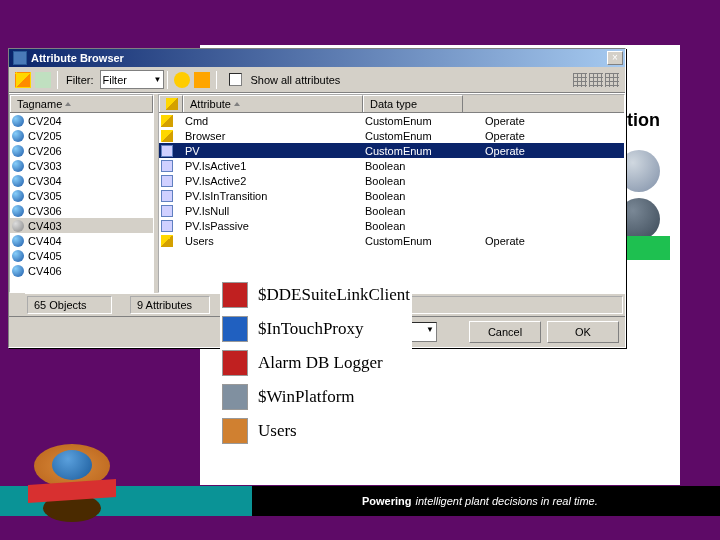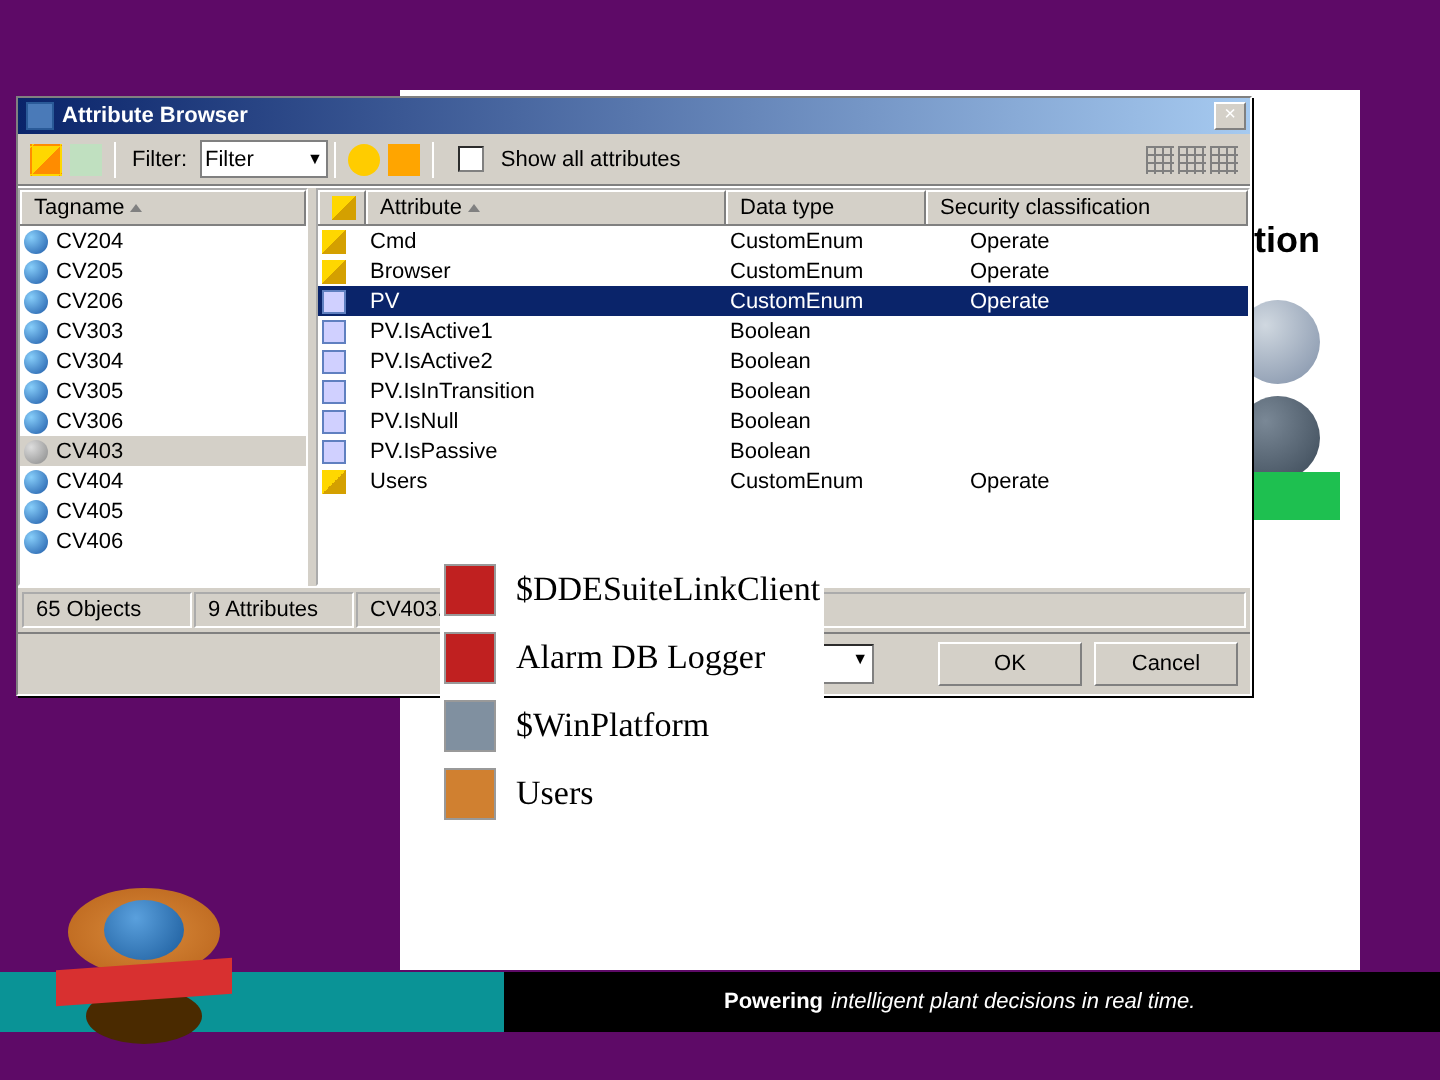--- a/index.html
+++ b/index.html
@@ -34,21 +34,21 @@
   .row { display: flex; align-items: center; height: 15px; padding: 0 2px; }
   .row.selected { background: #d4d0c8; }
   .row-icon { width: 12px; height: 12px; margin-right: 4px; flex-shrink: 0; }
   .blue-dot { border-radius: 50%; background: radial-gradient(circle at 30% 30%, #87cefa, #1e5aa8); }
   .gray-dot { border-radius: 50%; background: radial-gradient(circle at 30% 30%, #ddd, #888); }
   .tag-yellow { background: linear-gradient(135deg, #ffd700 50%, #d4a000 50%); }
   .attr-icon { background: #d0d0ff; border: 1px solid #6080c0; }
   .right-row { display: grid; grid-template-columns: 24px 180px 120px 1fr; align-items: center; height: 15px; padding: 0 2px; }
   .right-row.highlighted { background: #0a246a; color: #fff; }
   .splitter { width: 4px; background: #d4d0c8; cursor: col-resize; }
-  .status-bar { display: flex; border-top: 1px solid #fff; padding: 2px; gap: 1px; }
+  .status-bar { display: flex; border-top: 1px solid #fff; padding: 2px; gap: 18px; margin-left: 16px; }
   .status-cell { border: 1px inset #fff; padding: 2px 6px; height: 18px; }
   .status-cell:nth-child(1){width:85px}.status-cell:nth-child(2){width:80px}.status-cell:nth-child(3){flex:1}
   .bottom-panel { display: flex; align-items: center; padding: 4px 6px; border-top: 1px solid #808080; gap: 6px; }
   .prop-select { width: 140px; height: 20px; border: 1px inset #808080; background: #fff; padding: 2px; }
   .btn { width: 72px; height: 22px; border: 1px solid #808080; border-top-color: #fff; border-left-color: #fff; background: #d4d0c8; }
   .items-list { position: absolute; left: 220px; top: 278px; display: flex; flex-direction: column; gap: 4px; background: #fff; padding: 2px; }
   .item-row { display: flex; align-items: center; gap: 10px; height: 30px; }
   .item-icon { width: 26px; height: 26px; border: 1px solid #999; }
   .item-label { font-family: Georgia, serif; font-size: 17px; }
   .tition { position: absolute; right: 60px; top: 110px; font-weight: bold; color: #000; font-size: 18px; }
@@ -164,21 +164,20 @@
     <div class="pane pane-right">
       <div class="col-headers">
         <div class="col-h" style="width:24px">
             <div class="row-icon tag-yellow"></div>
           </div>
         <div class="col-h" style="width:180px">
           <span>Attribute</span>
             <span class="sort-arrow"></span>
         </div>
         <div class="col-h" style="width:100px">Data type</div>
-        <div class="col-h" style="flex:1">Security classification</div>
       </div>
       <div class="rows" id="right-rows">
           <div class="right-row">
             <div class="row-icon tag-yellow"></div>
             <span>Cmd</span>
             <span>CustomEnum</span>
             <span>Operate</span>
           </div>
           <div class="right-row">
             <div class="row-icon tag-yellow"></div>
@@ -238,29 +237,33 @@
     <div class="status-cell">CV403.PV</div>
   </div>
 
   <div class="bottom-panel">
     <span style="margin-left:auto">Property:</span>
     <div class="prop-select">
       <span>&lt;none&gt;</span>
       <span style="float:right;font-size:8px">▼</span>
     </div>
     <div style="width:20px"></div>
+    <button class="btn">Cancel</button>
     <button class="btn">OK</button>
-    <button class="btn">Cancel</button>
   </div>
 </div>
 
 <div class="items-list" id="obj-list">
     <div class="item-row">
       <div class="item-icon" style="background:#c02020"></div>
       <span class="item-label">$DDESuiteLinkClient</span>
+    </div>
+    <div class="item-row">
+      <div class="item-icon" style="background:#2060c0"></div>
+      <span class="item-label">$InTouchProxy</span>
     </div>
     <div class="item-row">
       <div class="item-icon" style="background:#c02020"></div>
       <span class="item-label">Alarm DB Logger</span>
     </div>
     <div class="item-row">
       <div class="item-icon" style="background:#8090a0"></div>
       <span class="item-label">$WinPlatform</span>
     </div>
     <div class="item-row">

